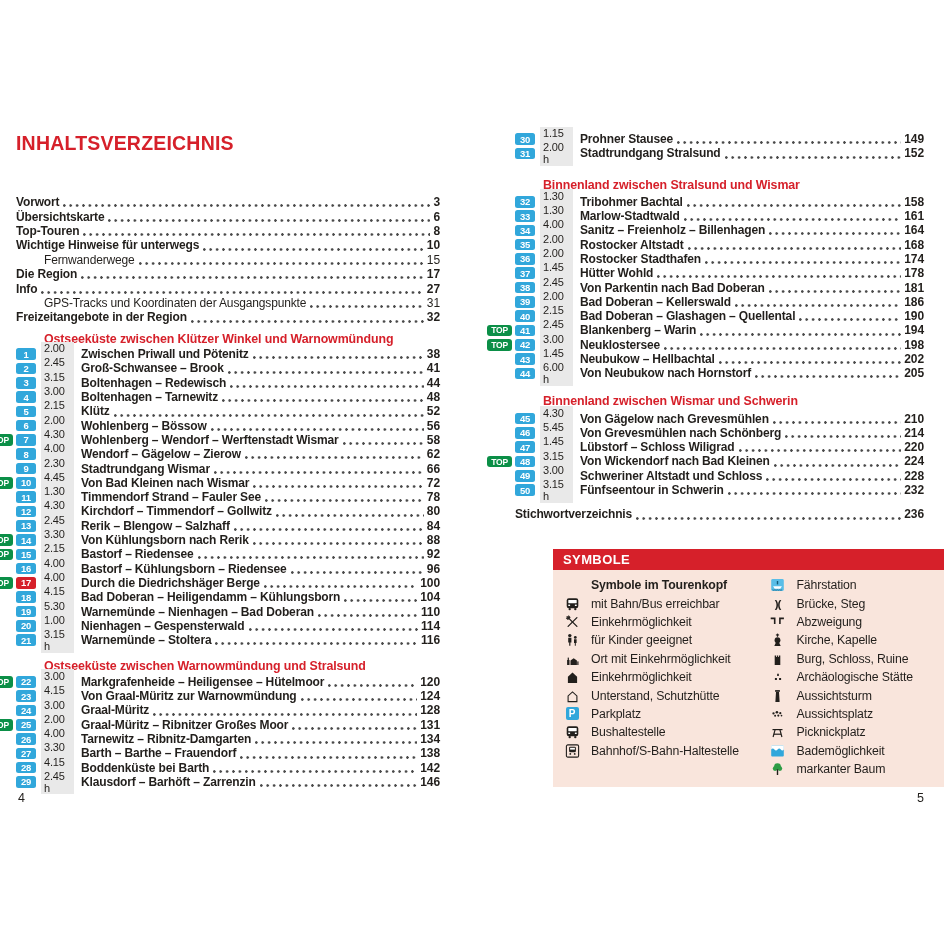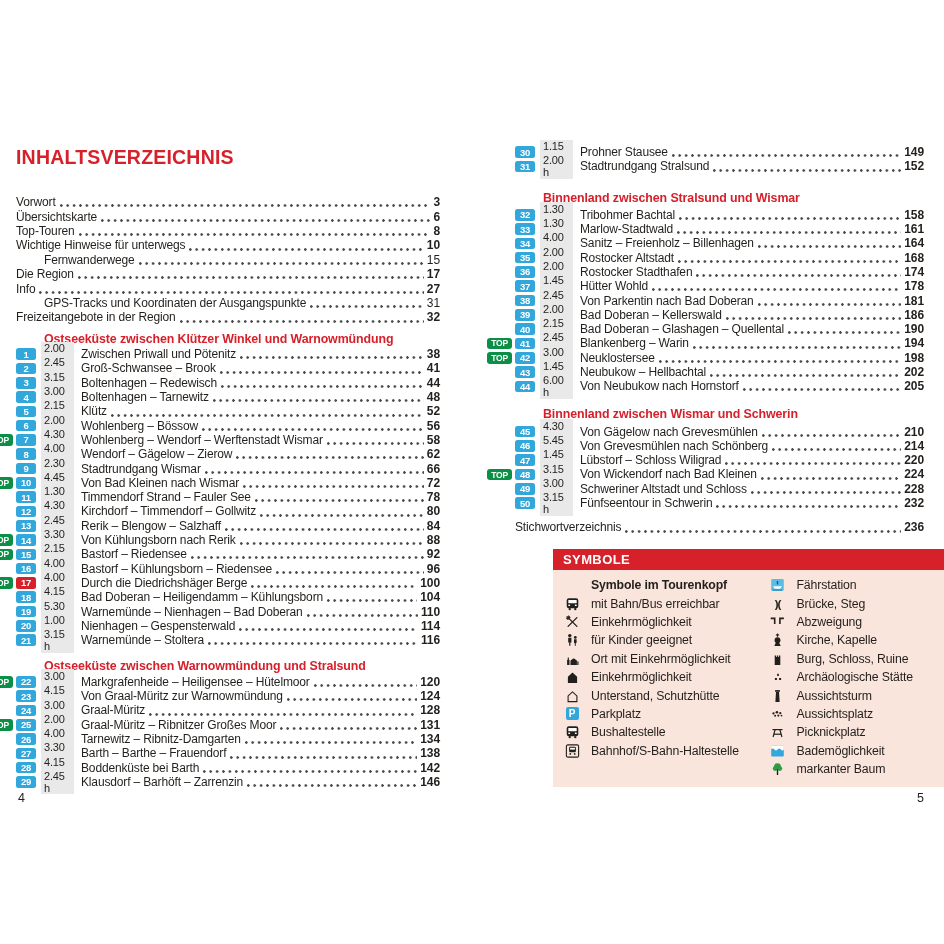--- a/index.html
+++ b/index.html
@@ -10,30 +10,30 @@
     --timebg:#e9e9e9;
     --boxbg:#f9e5dc;
   }
   html,body{margin:0;padding:0;}
   body{
     width:944px;height:944px;position:relative;overflow:hidden;
     background:#ffffff;color:var(--ink);
     font-family:"Liberation Sans","DejaVu Sans",sans-serif;
   }
   #page-title{
-    position:absolute;left:16px;top:146px;
+    position:absolute;left:16px;top:132px;
     font-size:19.5px;font-weight:bold;color:var(--red);letter-spacing:0.2px;
   }
   .col{position:absolute;}
   #left-col{left:16px;top:195px;width:424px;}
-  #right-col{left:515px;top:145px;width:409px;}
+  #right-col{left:515px;top:132px;width:409px;}
 
   .row{display:flex;align-items:center;height:14.3px;position:relative;}
   .intro-row{height:14.4px;}
-  .tname,.ilabel{font-weight:normal;font-size:12px;white-space:nowrap;letter-spacing:-0.15px;}
+  .tname,.ilabel{font-weight:bold;font-size:12px;white-space:nowrap;letter-spacing:-0.15px;}
   .sub .ilabel{font-weight:normal;padding-left:28px;}
   .sub .pnum{font-weight:normal;}
   .leader{
     flex:1 1 auto;min-width:8px;height:3px;margin:0 3px 2px 4px;align-self:flex-end;
     background-image:radial-gradient(circle at 1.3px 1.5px, #4a4a4a 1.05px, rgba(0,0,0,0) 1.5px);
     background-size:6.4px 3px;background-repeat:repeat-x;
   }
   .pnum{flex:none;font-weight:bold;font-size:12px;letter-spacing:-0.1px;}
 
   .badge{

